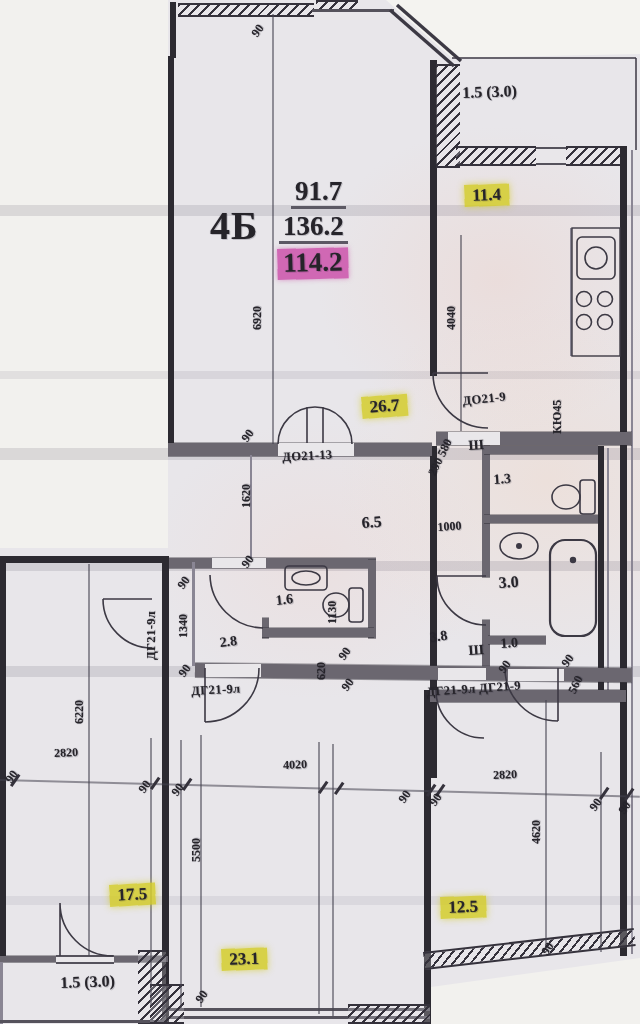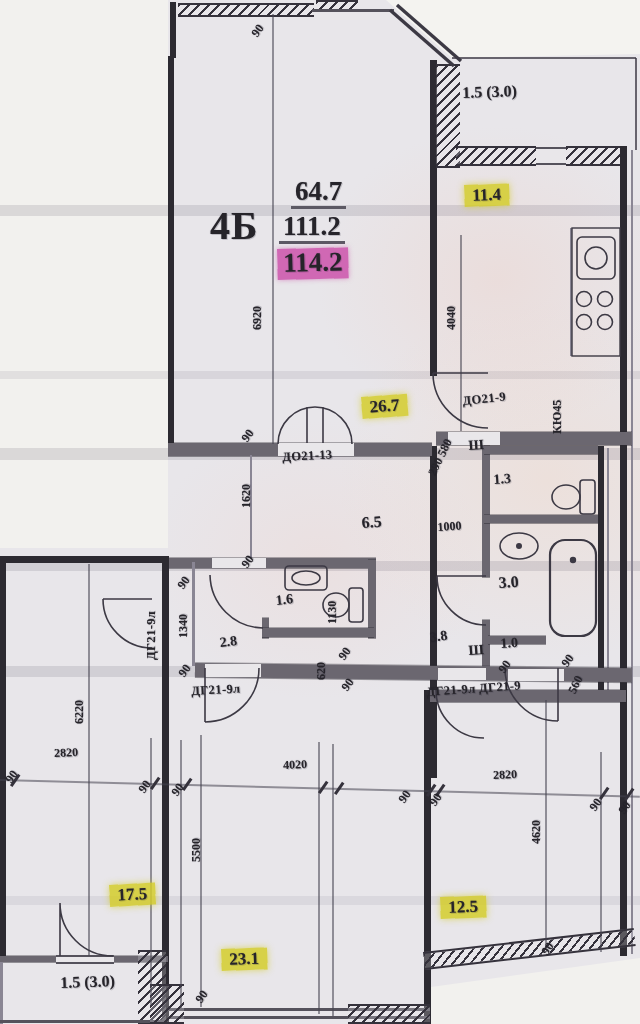--- a/index.html
+++ b/index.html
@@ -190,22 +190,22 @@
       <circle cx="596" cy="258" r="11"></circle>
       <circle cx="584" cy="299" r="7.5"></circle>
       <circle cx="605" cy="299" r="7.5"></circle>
       <circle cx="584" cy="322" r="7.5"></circle>
       <circle cx="605" cy="322" r="7.5"></circle>
     </g>
   </svg>
 
   <div id="labels">
       <div class="lbl apt" style="left: 210px; top: 206px;">4Б</div>
-      <div class="lbl big" style="left: 291px; top: 178px;">64.7</div>
-      <div class="lbl big" style="left: 279px; top: 213px;">111.2</div>
+      <div class="lbl big" style="left: 291px; top: 178px;">91.7</div>
+      <div class="lbl big" style="left: 279px; top: 213px;">136.2</div>
       <div class="lbl pink" style="left: 277px; top: 249px; transform: rotate(-1.5deg);">114.2</div>
       <div class="lbl area hl" style="left: 464px; top: 185px; transform: rotate(-2deg);">11.4</div>
       <div class="lbl area hl" style="left: 361px; top: 397px; transform: rotate(-4deg);">26.7</div>
       <div class="lbl area hl" style="left: 109px; top: 885px; transform: rotate(-3deg);">17.5</div>
       <div class="lbl area hl" style="left: 440px; top: 897px; transform: rotate(-2deg);">12.5</div>
       <div class="lbl area hl" style="left: 221px; top: 949px; transform: rotate(-2deg);">23.1</div>
       <div class="lbl med" style="left: 462px; top: 85px; transform: rotate(-2deg);">1.5 (3.0)</div>
       <div class="lbl med" style="left: 60px; top: 975px; transform: rotate(-2deg);">1.5 (3.0)</div>
       <div class="lbl med" style="left: 361px; top: 515px; transform: rotate(-4deg);">6.5</div>
       <div class="lbl sm" style="left: 493px; top: 473px; transform: rotate(-4deg);">1.3</div>

